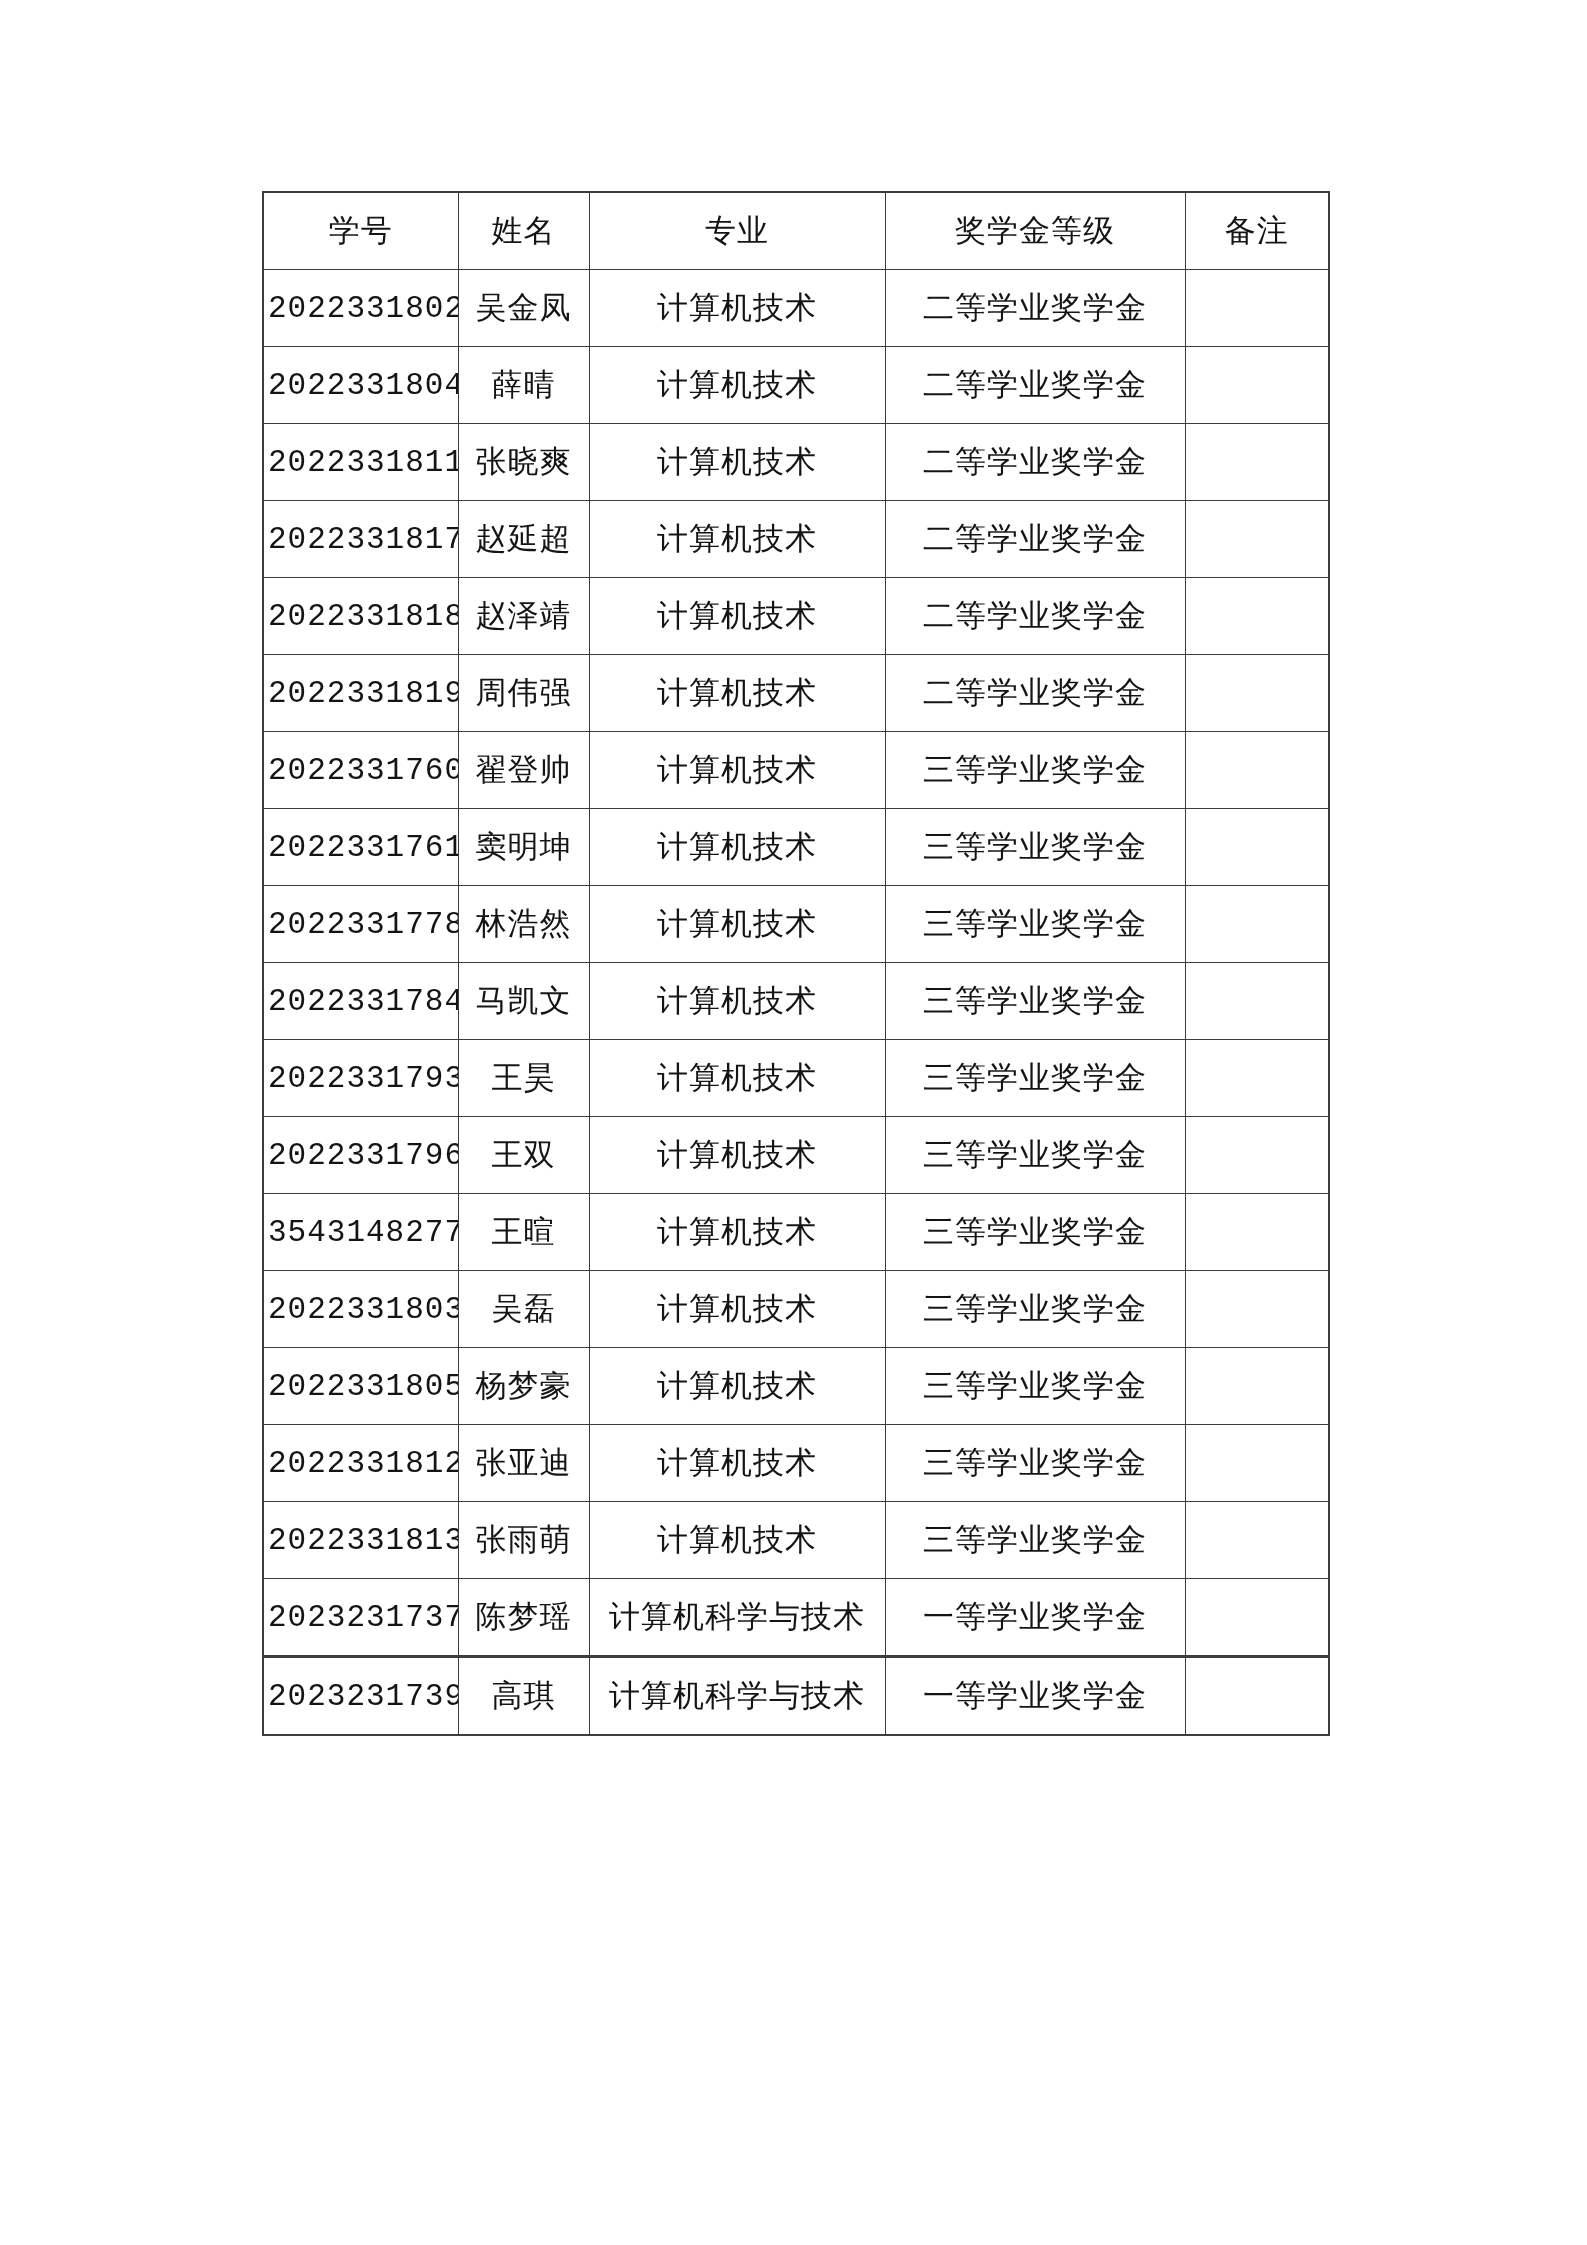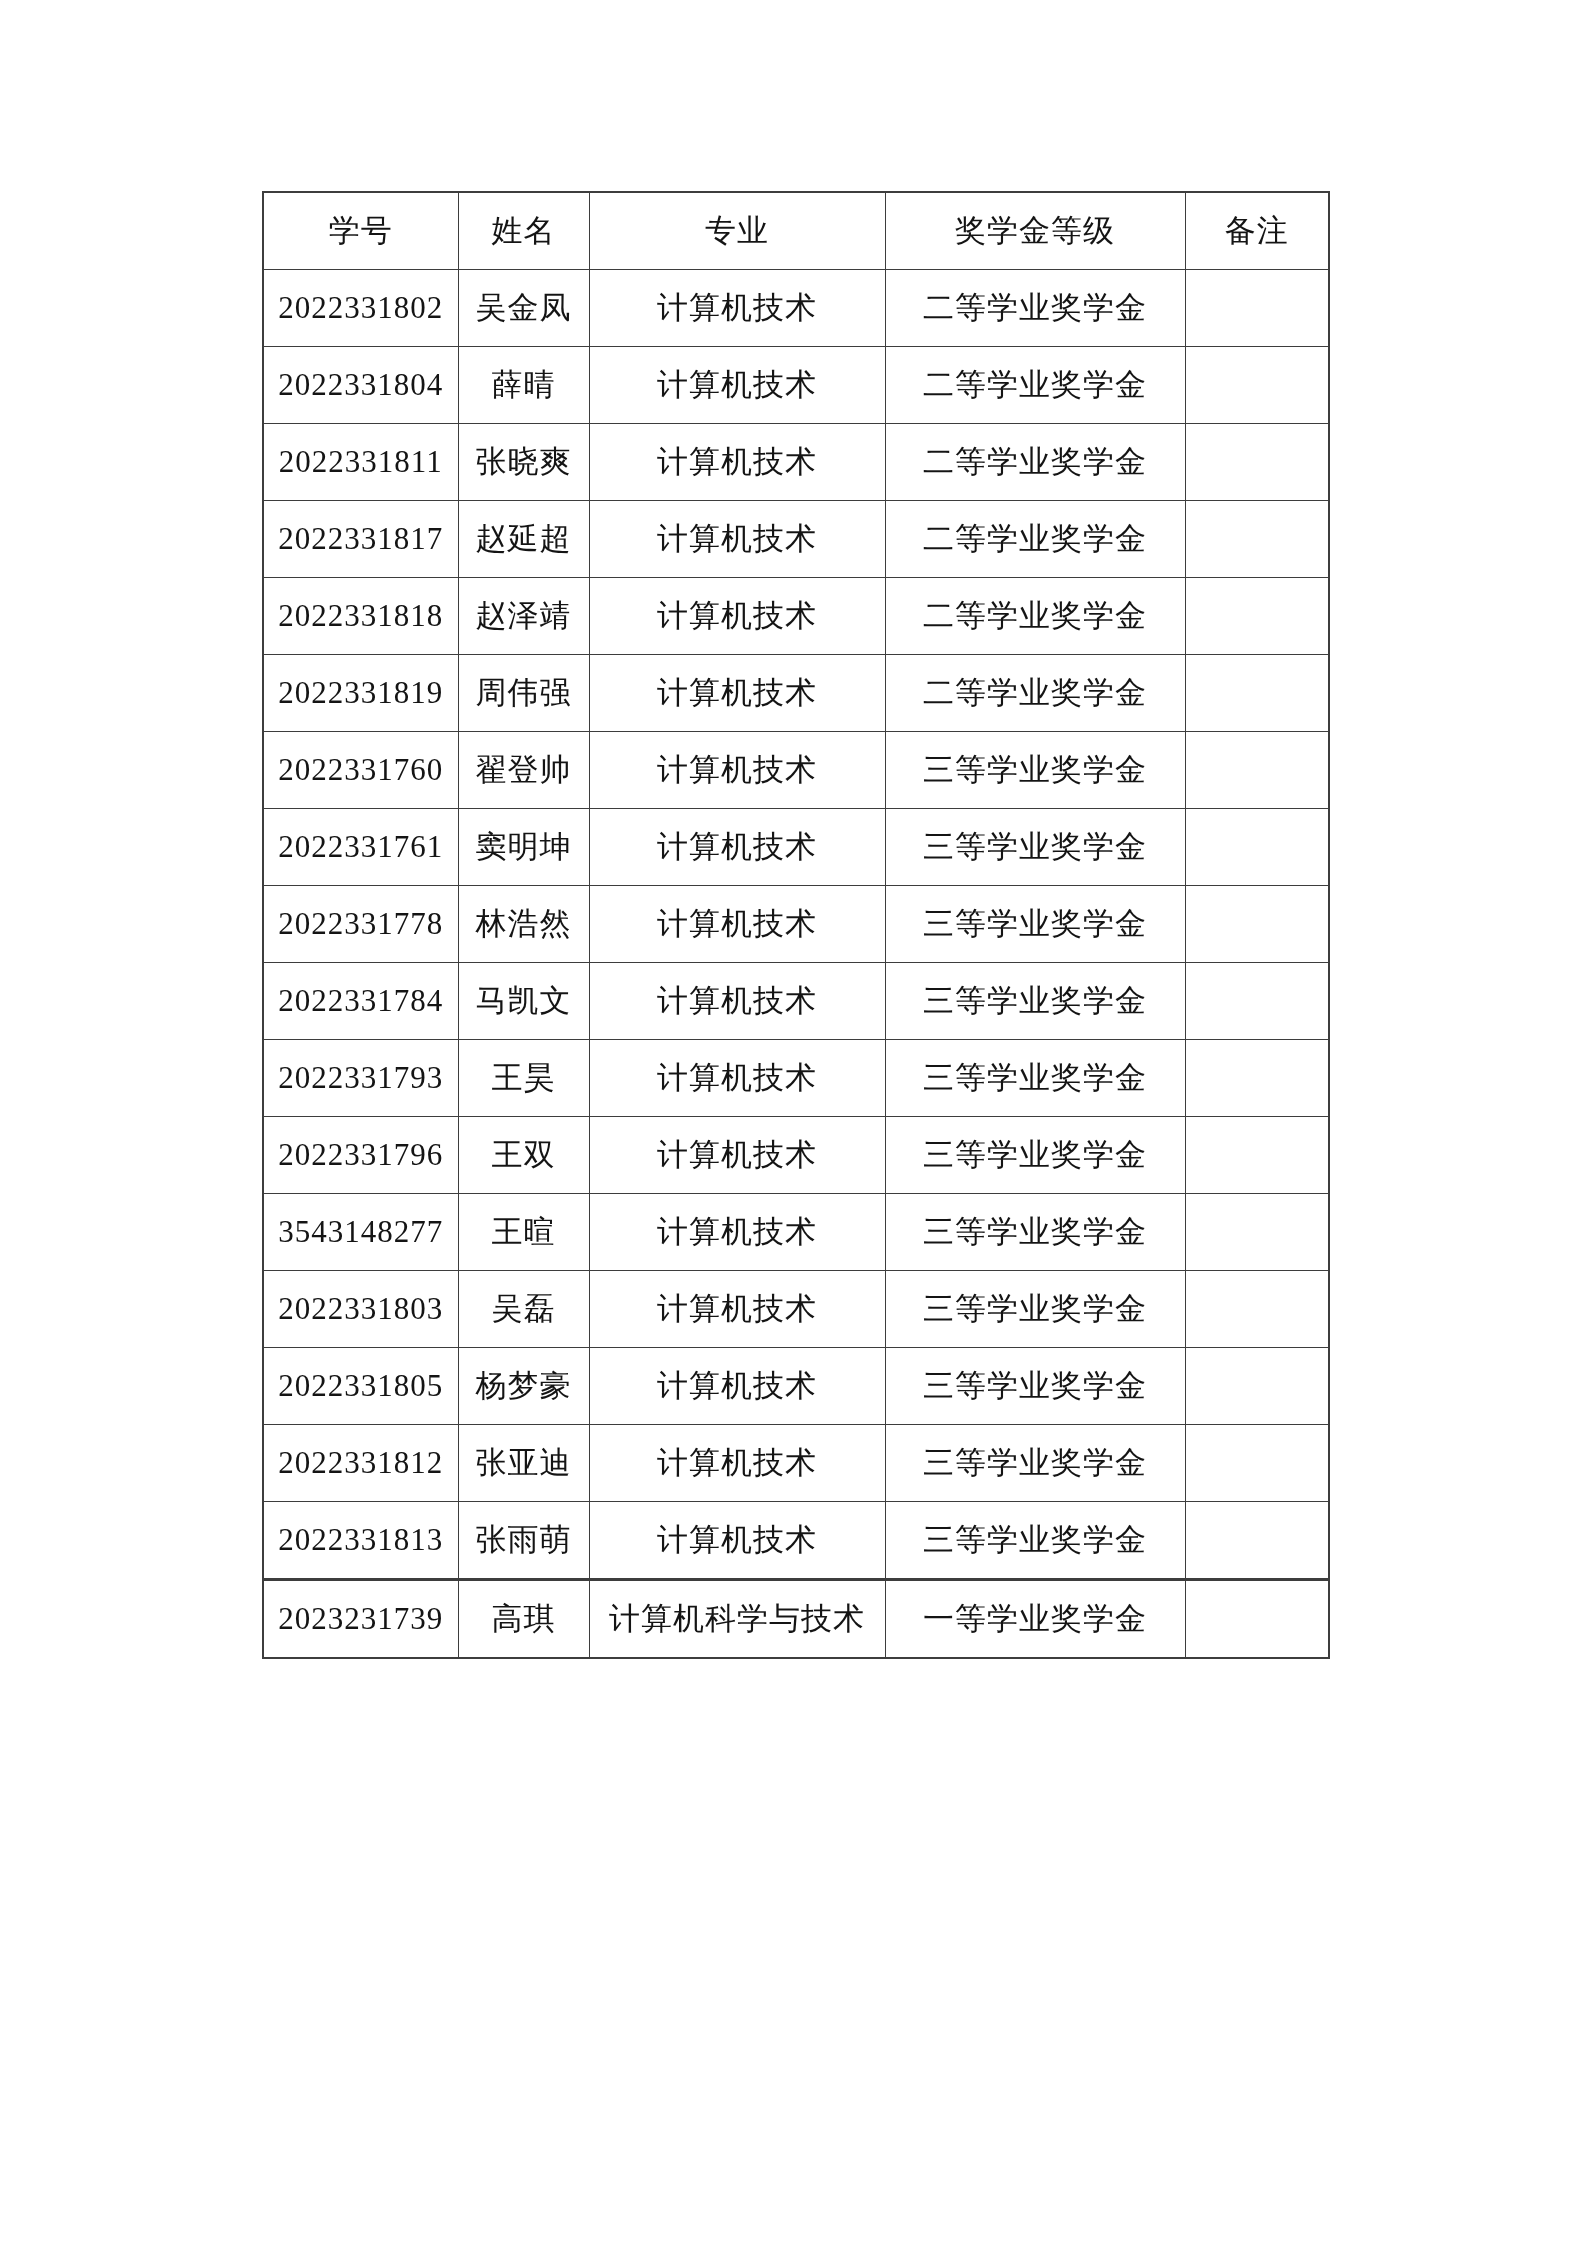--- a/index.html
+++ b/index.html
@@ -10,21 +10,21 @@
   html, body {
     margin: 0;
     padding: 0;
     background: #ffffff;
   }
   .page {
     position: relative;
     width: 1587px;
     height: 2245px;
     background: var(--page-background);
-    font-family: Liberation Serif, serif;
+    font-family: Liberation Mono, monospace;
     color: var(--text);
   }
   table.scholarship {
     position: absolute;
     left: 262px;
     top: 191px;
     width: 1066px;
     border-collapse: collapse;
     table-layout: fixed;
     border: 2px solid var(--border);
@@ -182,20 +182,27 @@
           <td>三等学业奖学金</td>
           <td></td>
         </tr>
         <tr>
           <td>2022331813</td>
           <td>张雨萌</td>
           <td>计算机技术</td>
           <td>三等学业奖学金</td>
           <td></td>
         </tr>
+        <tr>
+          <td>2023231737</td>
+          <td>陈梦瑶</td>
+          <td>计算机科学与技术</td>
+          <td>一等学业奖学金</td>
+          <td></td>
+        </tr>
         <tr class="thick-top">
           <td>2023231739</td>
           <td>高琪</td>
           <td>计算机科学与技术</td>
           <td>一等学业奖学金</td>
           <td></td>
         </tr>
       </tbody>
   </table>
 </div>

